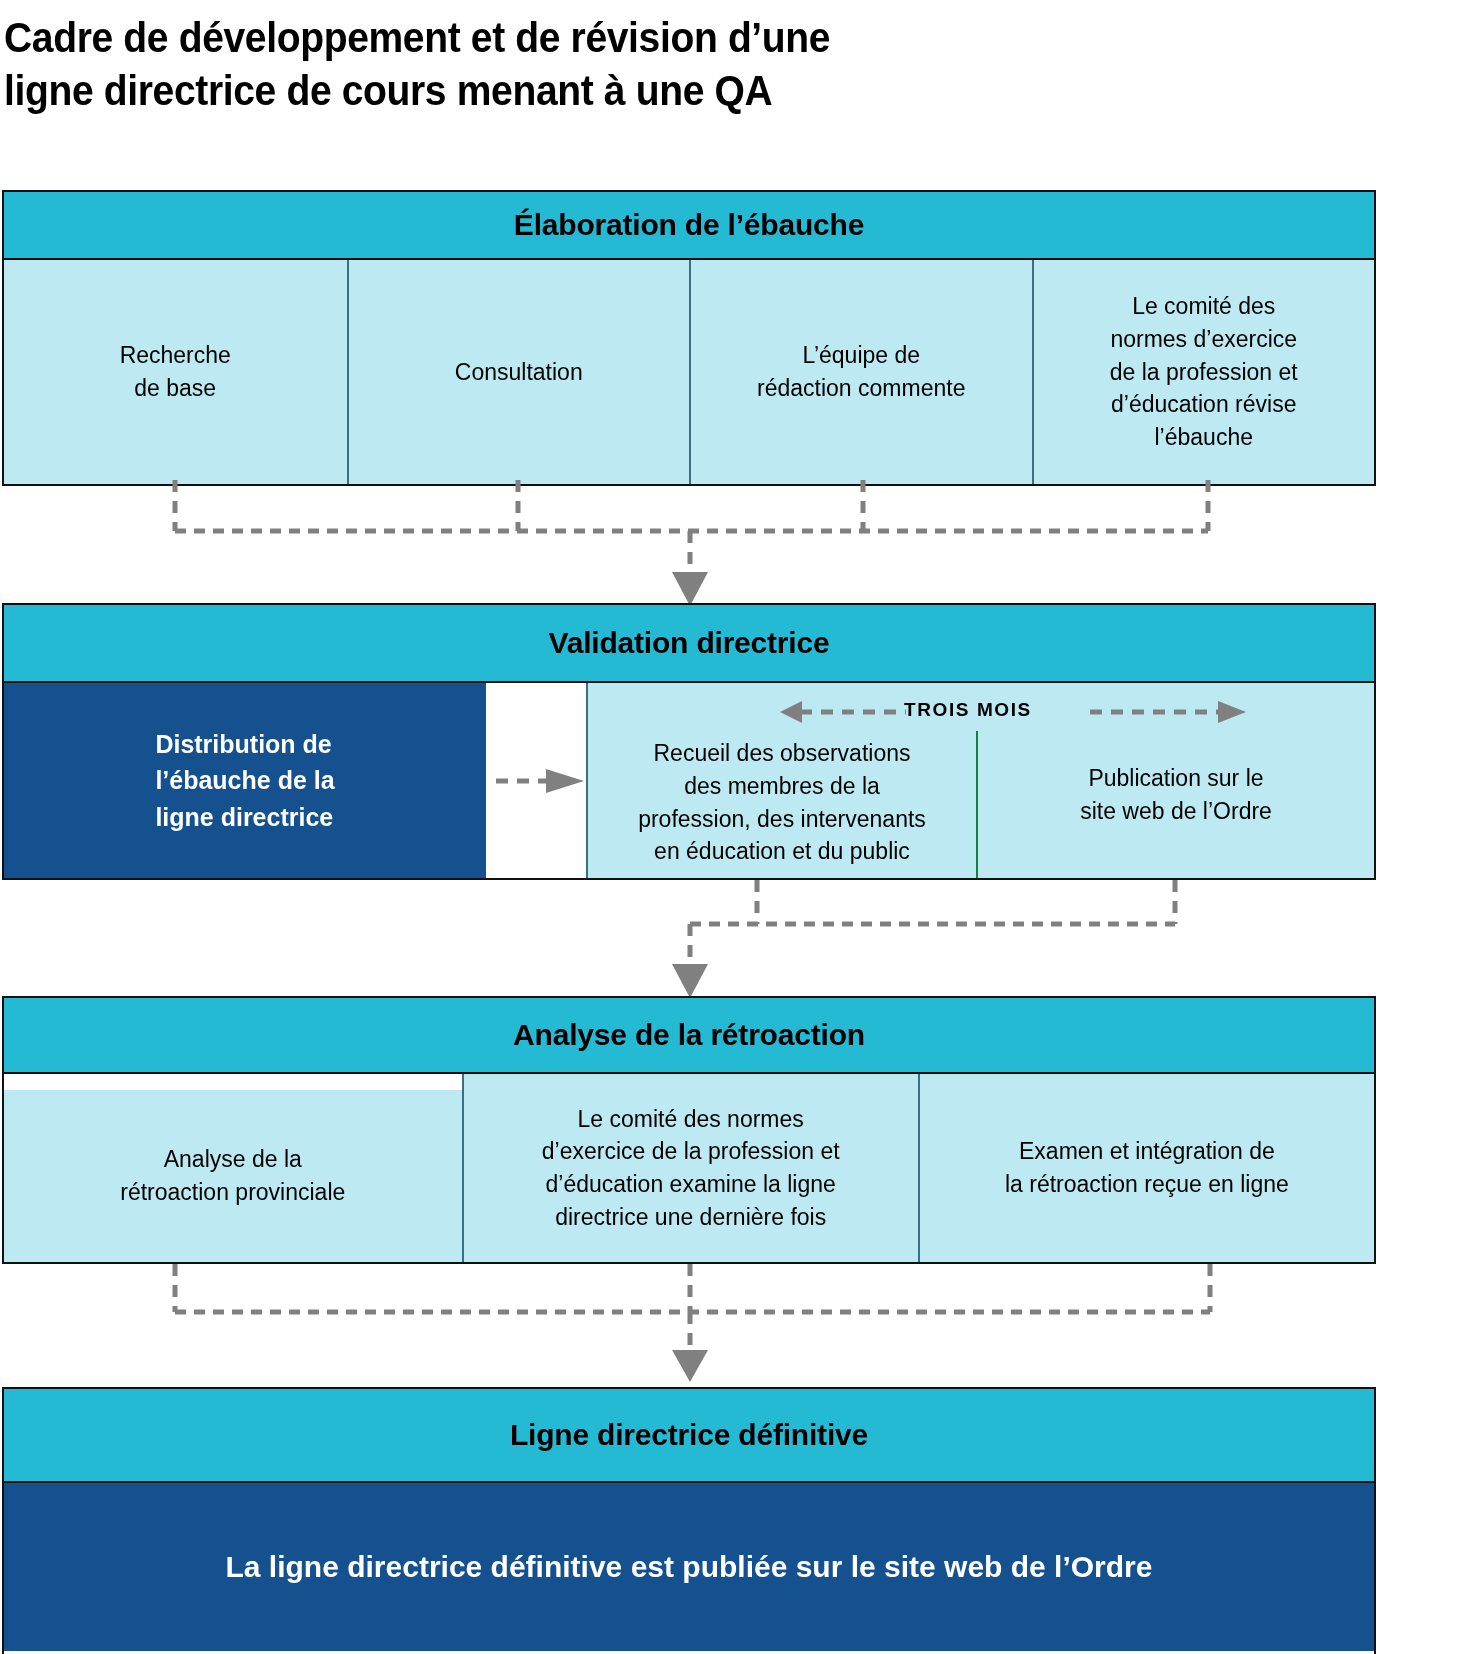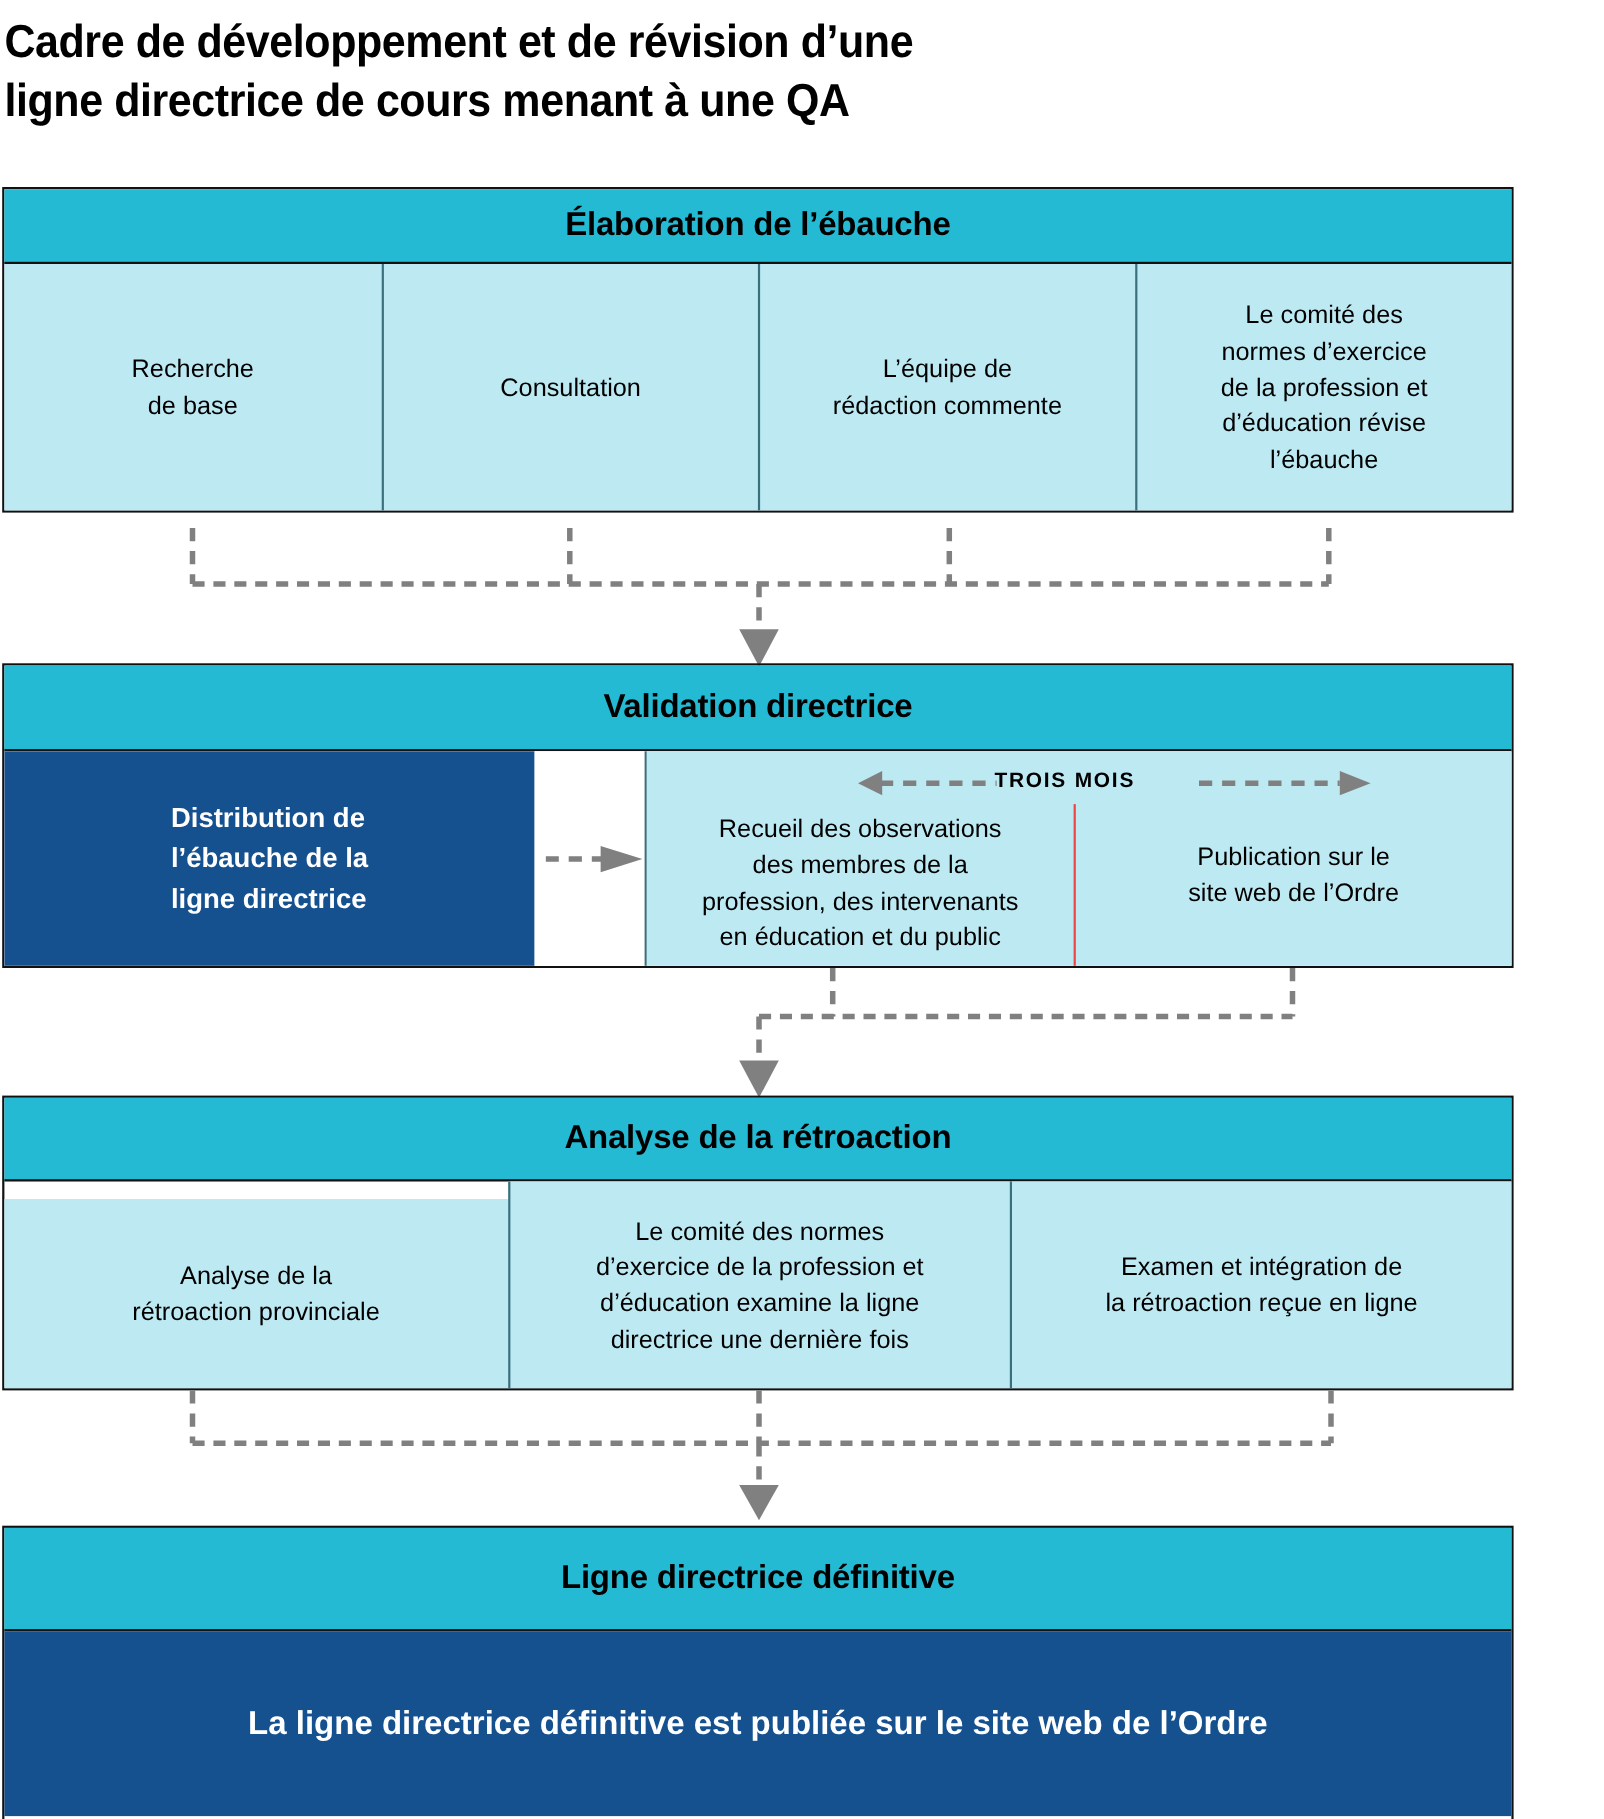--- a/index.html
+++ b/index.html
@@ -73,21 +73,21 @@
     justify-content: center;
     text-align: center;
     font-size: 23px;
     line-height: 1.42;
     padding: 10px 14px;
     color: #000;
   }
   .cell + .cell { border-left: 2px solid #3a6f7d; }
 
   
-  #sec1 { top: 170px; height: 296px; }
+  #sec1 { top: 190px; height: 296px; }
   #sec1 .sec-header { height: 68px; }
   #sec1 .row { height: 224px; }
   #sec1 .cell { width: 25%; }
 
   
   #sec2 { top: 603px; height: 277px; }
   #sec2 .sec-header { height: 78px; }
   #sec2 .body {
     display: flex;
     height: 195px;
@@ -160,21 +160,21 @@
     box-sizing: border-box;
     display: flex;
     align-items: flex-start;
     justify-content: center;
     text-align: center;
     font-size: 23px;
     line-height: 1.42;
     padding: 6px 12px 10px 12px;
   }
   .sub-cell.left { width: 388px; }
-  .sub-cell.right { flex: 1; border-left: 2px solid #ef4444; align-items: center; padding-bottom: 26px; }
+  .sub-cell.right { flex: 1; border-left: 2px solid #15803d; align-items: center; padding-bottom: 26px; }
 
   
   #sec3 { top: 996px; height: 268px; }
   #sec3 .sec-header { height: 76px; }
   #sec3 .row { height: 188px; }
   #sec3 .cell:nth-child(1) { width: 33.4%; margin-top: 16px; }
   #sec3 .cell:nth-child(2) { width: 33.3%; }
   #sec3 .cell:nth-child(3) { width: 33.3%; }
 
   

